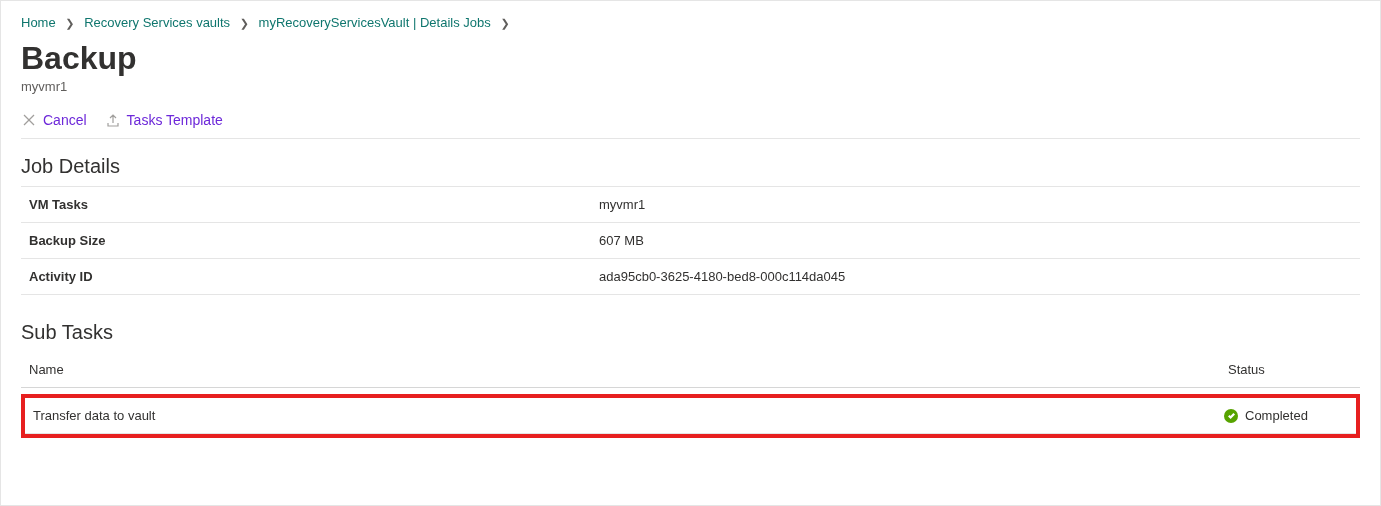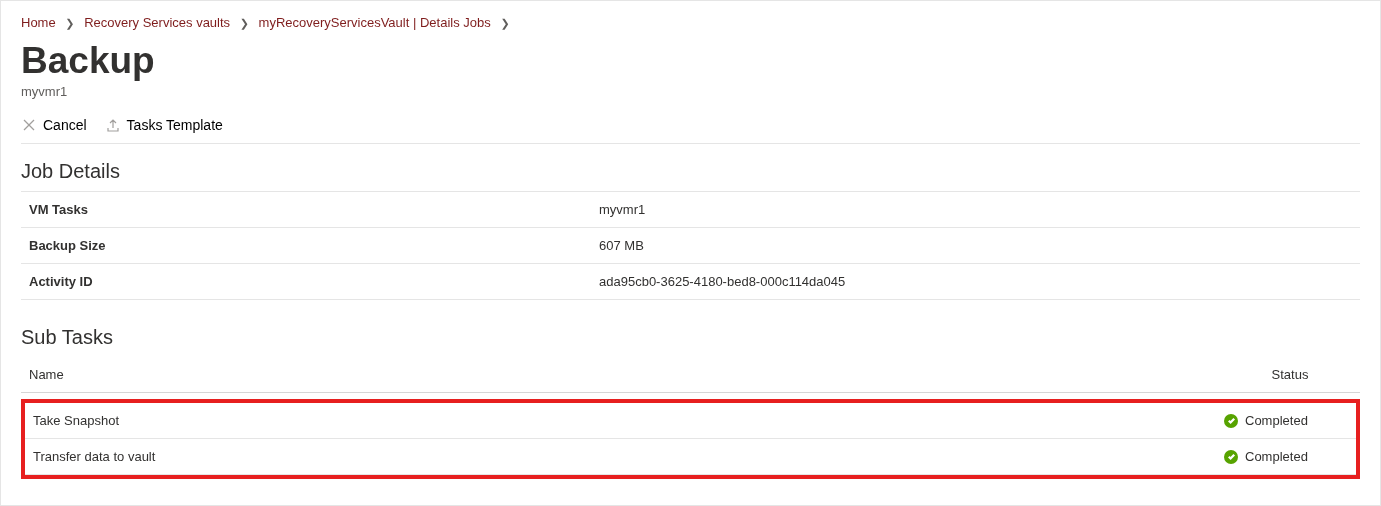--- a/index.html
+++ b/index.html
@@ -15,32 +15,32 @@
       width: 1381px;
       height: 506px;
       border: 1px solid #e5e5e5;
       padding: 14px 20px;
     }
     .breadcrumb {
       font-size: 13px;
       margin-bottom: 10px;
     }
     .breadcrumb a {
-      color: #7f1d1d;
+      color: #0f766e;
       text-decoration: none;
     }
     .breadcrumb .sep {
       color: #605e5c;
       margin: 0 6px;
       font-size: 11px;
       display: inline-block;
       vertical-align: middle;
     }
     .page-title {
-      font-size: 37px;
+      font-size: 32px;
       font-weight: 600;
       color: #323130;
       margin-top: 6px;
     }
     .page-subtitle {
       font-size: 13px;
       color: #605e5c;
       margin-top: 2px;
       margin-bottom: 14px;
     }
@@ -49,21 +49,21 @@
       align-items: center;
       gap: 18px;
       padding: 4px 0 10px 0;
       border-bottom: 1px solid #e5e5e5;
       margin-bottom: 16px;
     }
     .toolbar-btn {
       display: inline-flex;
       align-items: center;
       gap: 6px;
-      color: #000000;
+      color: #6d28d9;
       font-size: 14px;
       cursor: pointer;
       user-select: none;
     }
     .toolbar-btn svg {
       width: 16px;
       height: 16px;
       stroke: #a19f9d;
       fill: none;
       stroke-width: 1.2;
@@ -140,21 +140,20 @@
     }
     .outer-headers th {
       text-align: left;
       font-weight: 400;
       font-size: 13px;
       padding: 10px 8px;
       border-bottom: 1px solid #d6d6d6;
     }
     .outer-headers th.status-col {
       width: 140px;
-      text-align: center;
     }
   </style>
 </head>
 <body>
 
 <div class="breadcrumb">
   <a href="#">Home</a>
   <span class="sep">❯</span>
   <a href="#">Recovery Services vaults</a>
   <span class="sep">❯</span>
@@ -206,33 +205,20 @@
       <tr class="headers-row">
     <th>Name</th>
     <th class="status-col">Status</th>
   </tr>
 </tbody>
   </table>
 
 <div class="subtasks-wrapper">
   <table class="subtasks-table">
     <tbody>
-        <tr>
-      <td>Take Snapshot</td>
-      <td class="status-col">
-        <span class="status-cell">
-          <span class="status-icon">
-            <svg viewBox="0 0 10 10">
-                  <polyline points="2,5.2 4,7.2 8,3"></polyline>
-                </svg>
-          </span>
-          <span>Completed</span>
-        </span>
-      </td>
-    </tr>
     <tr>
       <td>Transfer data to vault</td>
       <td class="status-col">
         <span class="status-cell">
           <span class="status-icon">
             <svg viewBox="0 0 10 10">
                   <polyline points="2,5.2 4,7.2 8,3"></polyline>
                 </svg>
           </span>
           <span>Completed</span>

